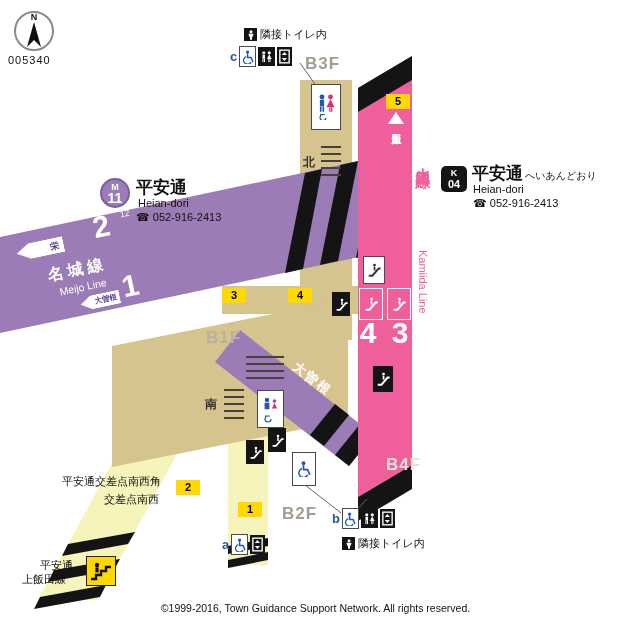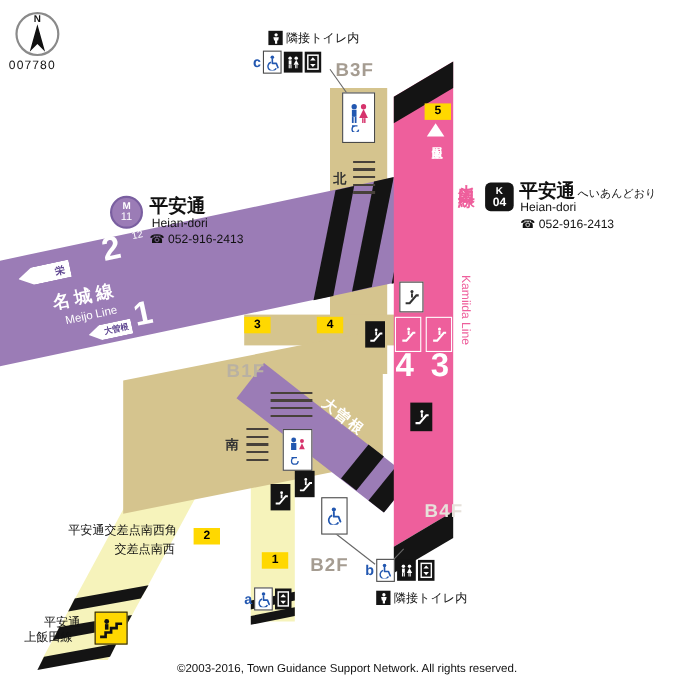--- a/index.html
+++ b/index.html
@@ -57,21 +57,21 @@
     <line x1="305" y1="485" x2="341" y2="513" stroke="#666" stroke-width="1"></line>
   </svg>
 
   <div class="abs" style="left:11px;top:6px;width:46px;text-align:center">
     <svg width="44" height="46">
       <circle cx="22" cy="25" r="19" fill="#fff" stroke="#8a8a8a" stroke-width="2"></circle>
       <text x="22" y="14" text-anchor="middle" font-size="9" font-weight="bold" fill="#111">N</text>
       <polygon points="22,16 15,41 22,34 29,41" fill="#111"></polygon>
     </svg>
   </div>
-  <div class="abs" style="left:8px;top:54px;font-size:11px;letter-spacing:1px">007780</div>
+  <div class="abs" style="left:8px;top:54px;font-size:11px;letter-spacing:1px">005340</div>
 
   <div class="abs" style="left:244px;top:27px;display:flex;gap:3px;align-items:center">
     <span class="iconbox-b" style="width:13px;height:13px">
       <svg width="8" height="10" viewBox="0 0 9 12">
           <circle cx="4.5" cy="2" r="1.8" fill="#fff"></circle>
           <path d="M1.5,4.6 h6 l-0.8,3.6 h-1 v3.4 h-2.4 v-3.4 h-1 z" fill="#fff"></path>
         </svg>
     </span>
     <span class="smalltxt">隣接トイレ内</span>
   </div>
@@ -181,21 +181,21 @@
   </div>
   <div class="abs" style="left:472px;top:162px;display:flex;align-items:baseline;gap:2px">
     <span style="font-size:17px;font-weight:bold">平安通</span>
     <span style="font-size:10px">へいあんどおり</span>
   </div>
   <div class="abs smalltxt" style="left:473px;top:183px">Heian-dori</div>
   <div class="abs smalltxt" style="left:473px;top:197px">☎ 052-916-2413</div>
 
   <div class="abs" style="left:100px;top:178px;width:30px;height:30px;background:#9b7cb6;border:2px solid #7a5fa0;border-radius:50%;box-sizing:border-box;display:flex;flex-direction:column;align-items:center;justify-content:center;color:#fff">
     <span style="font-size:9px;font-weight:bold;line-height:9px">M</span>
-    <span style="font-size:10px;font-weight:normal;line-height:12px">11</span>
+    <span style="font-size:14px;font-weight:bold;line-height:12px">11</span>
   </div>
   <div class="abs" style="left:136px;top:176px;font-size:17px;font-weight:bold">平安通</div>
   <div class="abs smalltxt" style="left:138px;top:197px">Heian-dori</div>
   <div class="abs smalltxt" style="left:136px;top:211px">☎ 052-916-2413</div>
 
   <div class="abs" style="left:-5px;top:238px;width:400px;height:96px;transform:rotate(-12deg);transform-origin:0 0">
     <div class="abs arrow-left" style="left:18px;top:12px;width:48px;height:16px">
       <span style="font-size:9px;color:#5d4390;padding-right:5px;font-weight:bold">栄</span>
     </div>
     <div class="abs wh" style="left:98px;top:-6px;font-size:30px">2</div>
@@ -318,15 +318,15 @@
   <div class="abs" style="left:342px;top:536px;display:flex;gap:3px;align-items:center">
     <span class="iconbox-b" style="width:13px;height:13px">
       <svg width="8" height="10" viewBox="0 0 9 12">
           <circle cx="4.5" cy="2" r="1.8" fill="#fff"></circle>
           <path d="M1.5,4.6 h6 l-0.8,3.6 h-1 v3.4 h-2.4 v-3.4 h-1 z" fill="#fff"></path>
         </svg>
     </span>
     <span class="smalltxt">隣接トイレ内</span>
   </div>
 
-  <div class="abs" style="left:0;right:0;top:602px;text-align:center;font-size:10.5px;color:#111">©2003-2016, Town Guidance Support Network. All rights reserved.</div>
+  <div class="abs" style="left:0;right:0;top:602px;text-align:center;font-size:10.5px;color:#111">©1999-2016, Town Guidance Support Network. All rights reserved.</div>
 
 </div>
 
 </body></html>

